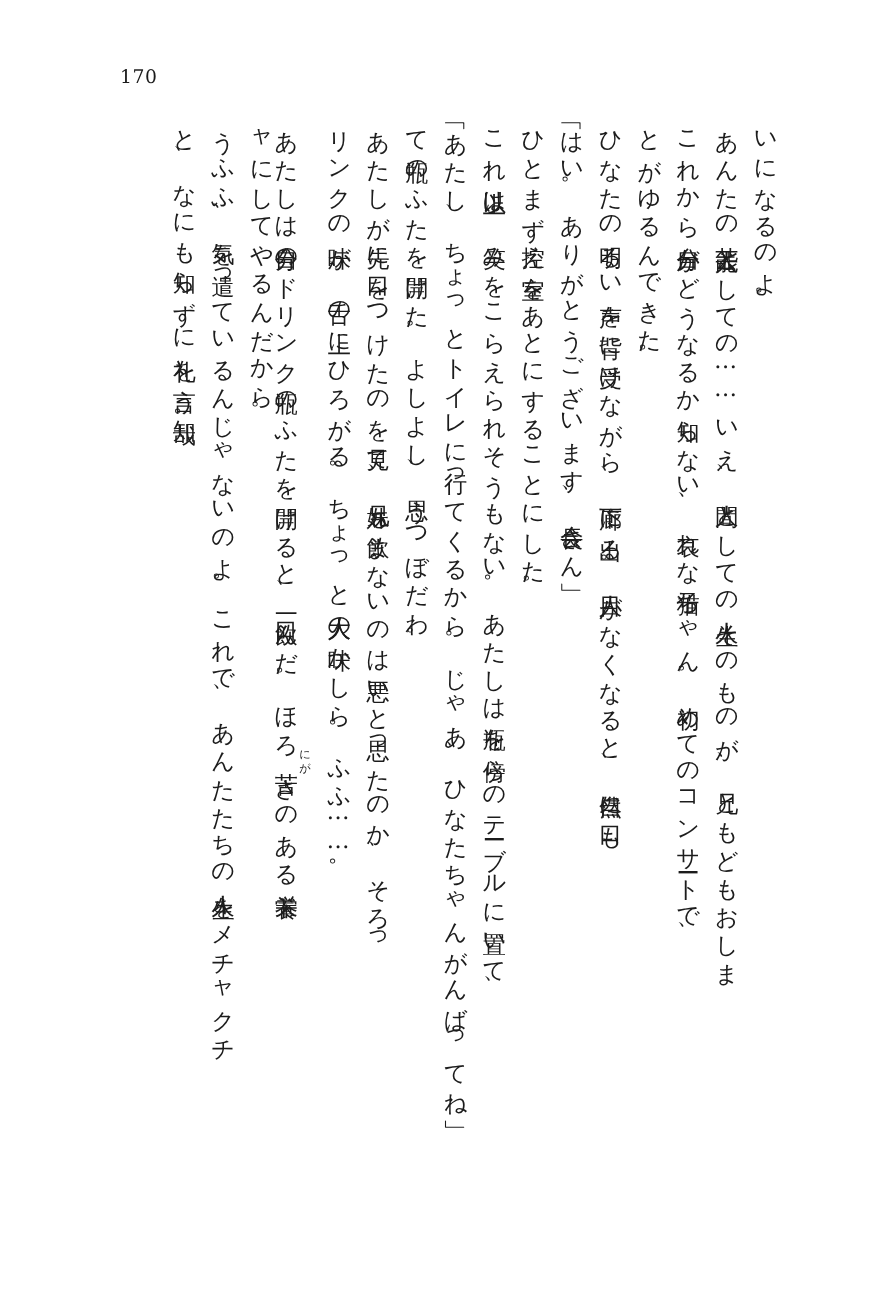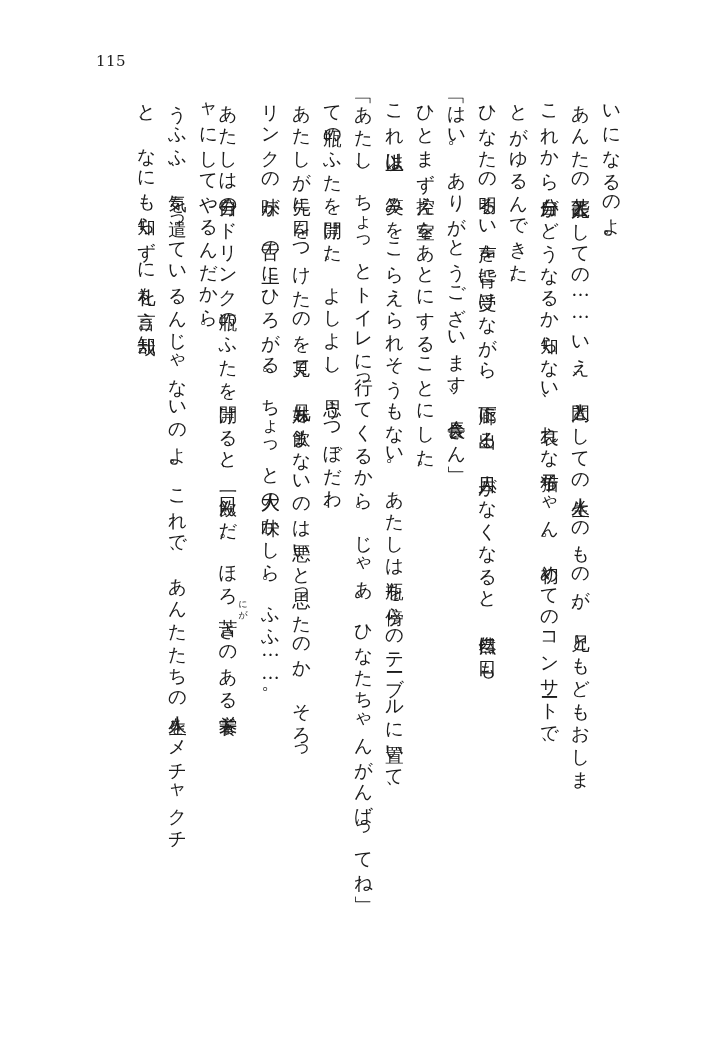--- a/index.html
+++ b/index.html
@@ -69,21 +69,21 @@
   rt {
     font-size: 9px;
     letter-spacing: 0px;
   }
 </style>
 </head>
 <body>
 
 <div class="page">
 
-  <div class="page-number">115</div>
+  <div class="page-number">170</div>
 
   <div class="body-text">
     <div class="tcol">と、なにも知らずに礼を言う知哉。</div>
     <div class="tcol">うふふ、気を遣っているんじゃないのよ。これで、あんたたちの人生をメチャクチ</div>
     <div class="tcol">ャにしてやるんだから。</div>
     <div class="tcol">あたしは自分のドリンク瓶のふたを開けると、一口飲んだ。ほろ<ruby>苦<rt>にが</rt></ruby>さのある栄養ド</div>
     <div class="tcol">リンクの味が、舌の上にひろがる。ちょっと大人の味かしら。ふふ……。</div>
     <div class="tcol">あたしが先に口をつけたのを見て、兄妹も飲まないのは悪いと思ったのか、そろっ</div>
     <div class="tcol">て瓶のふたを開けた。よしよし、思うつぼだわ。</div>
     <div class="tcol">「あたし、ちょっとトイレに行ってくるから。じゃあ、ひなたちゃんがんばってね」</div>

